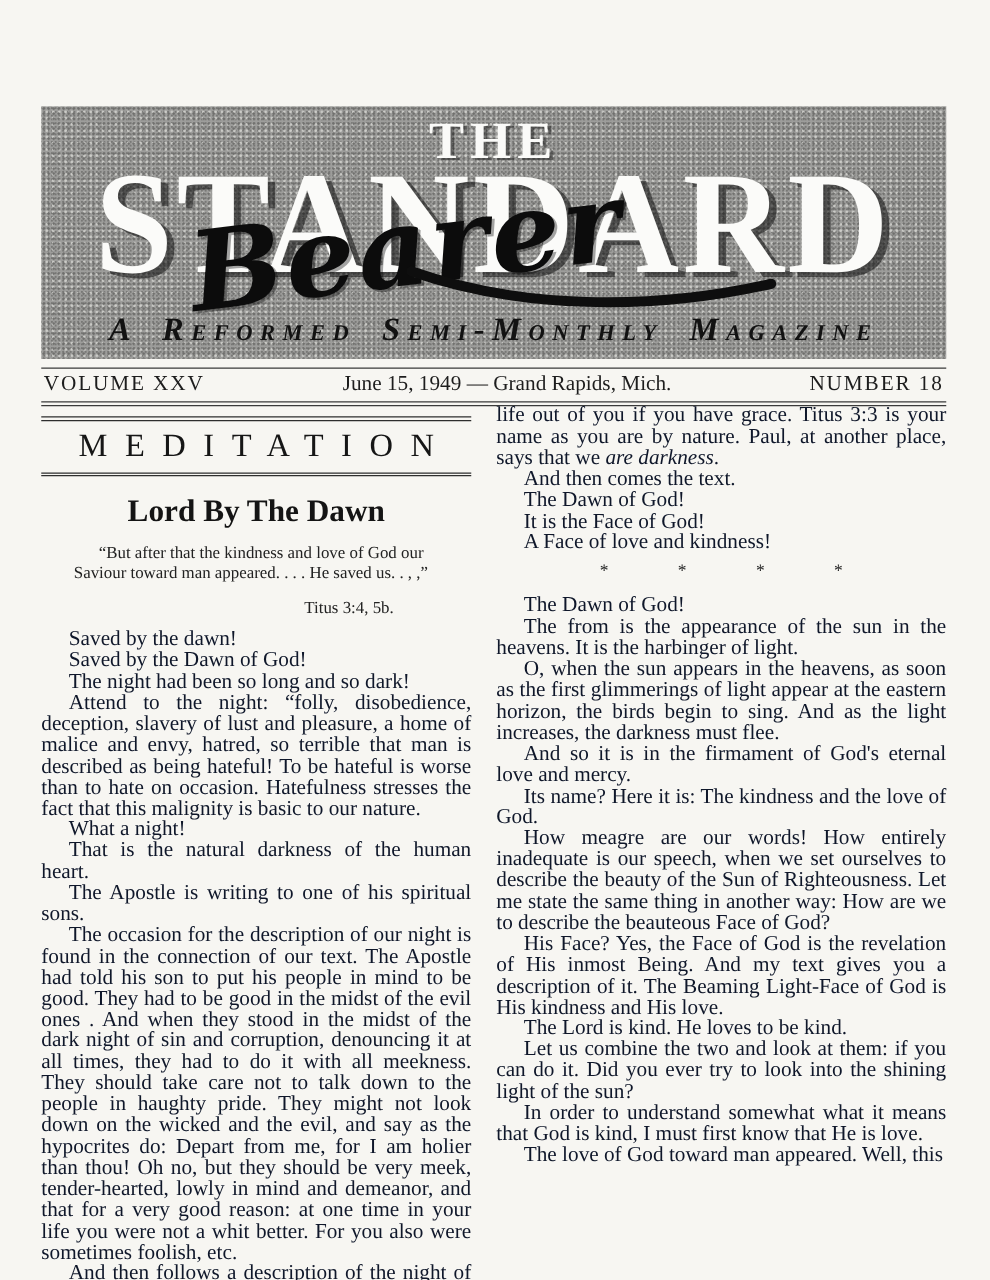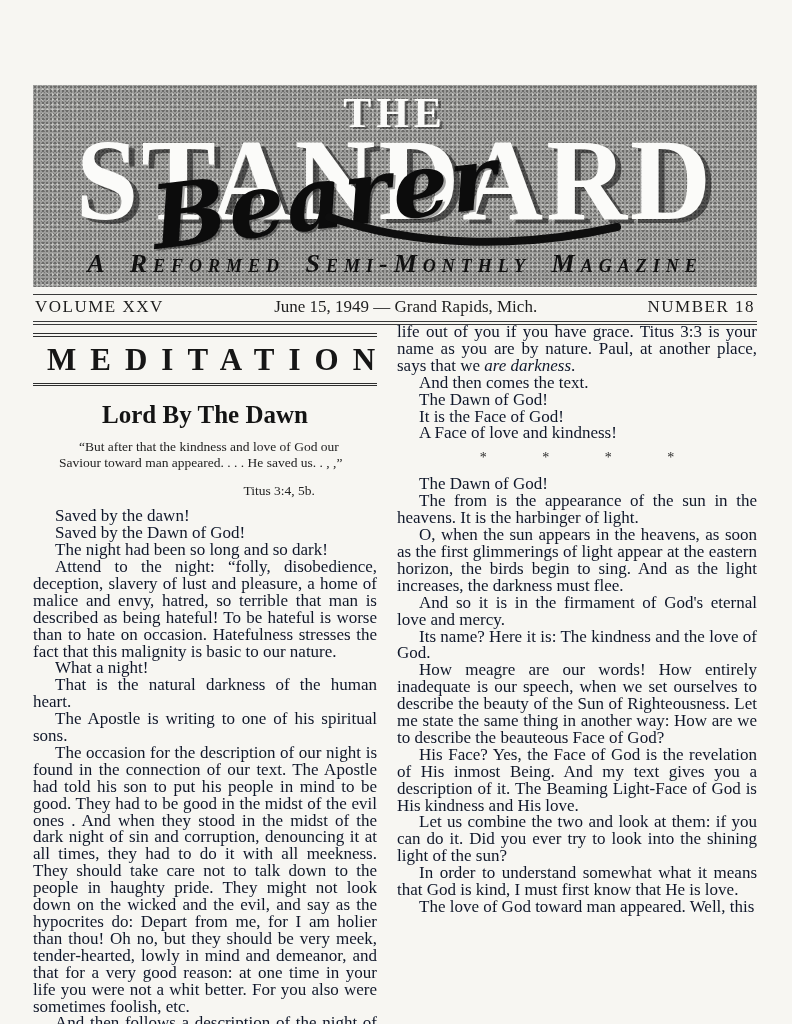--- a/index.html
+++ b/index.html
@@ -85,21 +85,21 @@
   .col-right { flex: 1; padding-top: 2px; }
 
   .section-heading-box {
     margin-top: 11px;
     border-top: 4px double #2e2e2e;
     border-bottom: 3px double #2e2e2e;
     text-align: center;
     padding: 7px 0 8px 0;
   }
   .section-heading-text {
-    font-weight: bold; font-size: 31px; line-height: 1;
+    font-weight: normal; font-size: 26px; line-height: 1;
     letter-spacing: 14px; text-indent: 14px;
     color: #161616;
   }
   .article-title {
     margin: 16px 0 11px 0;
     text-align: center;
     font-weight: bold; font-size: 25px; line-height: 1.05;
     color: #141414;
   }
   .epigraph {
@@ -184,19 +184,20 @@
 
       <div class="asterisk-sep">* * * *</div>
 
       <p class="body-p">The Dawn of God!</p>
       <p class="body-p">The from is the appearance of the sun in the heavens. It is the harbinger of light.</p>
       <p class="body-p">O, when the sun appears in the heavens, as soon as the first glimmerings of light appear at the eastern horizon, the birds begin to sing. And as the light increases, the darkness must flee.</p>
       <p class="body-p">And so it is in the firmament of God's eternal love and mercy.</p>
       <p class="body-p">Its name? Here it is: The kindness and the love of God.</p>
       <p class="body-p">How meagre are our words! How entirely inadequate is our speech, when we set ourselves to describe the beauty of the Sun of Righteousness. Let me state the same thing in another way: How are we to describe the beauteous Face of God?</p>
       <p class="body-p">His Face? Yes, the Face of God is the revelation of His inmost Being. And my text gives you a description of it. The Beaming Light-Face of God is His kindness and His love.</p>
+      <p class="body-p">The Lord is kind. He loves to be kind.</p>
       <p class="body-p">Let us combine the two and look at them: if you can do it. Did you ever try to look into the shining light of the sun?</p>
       <p class="body-p">In order to understand somewhat what it means that God is kind, I must first know that He is love.</p>
       <p class="body-p">The love of God toward man appeared. Well, this</p>
     </div>
 
   </div>
 </div>
 
 </body></html>

